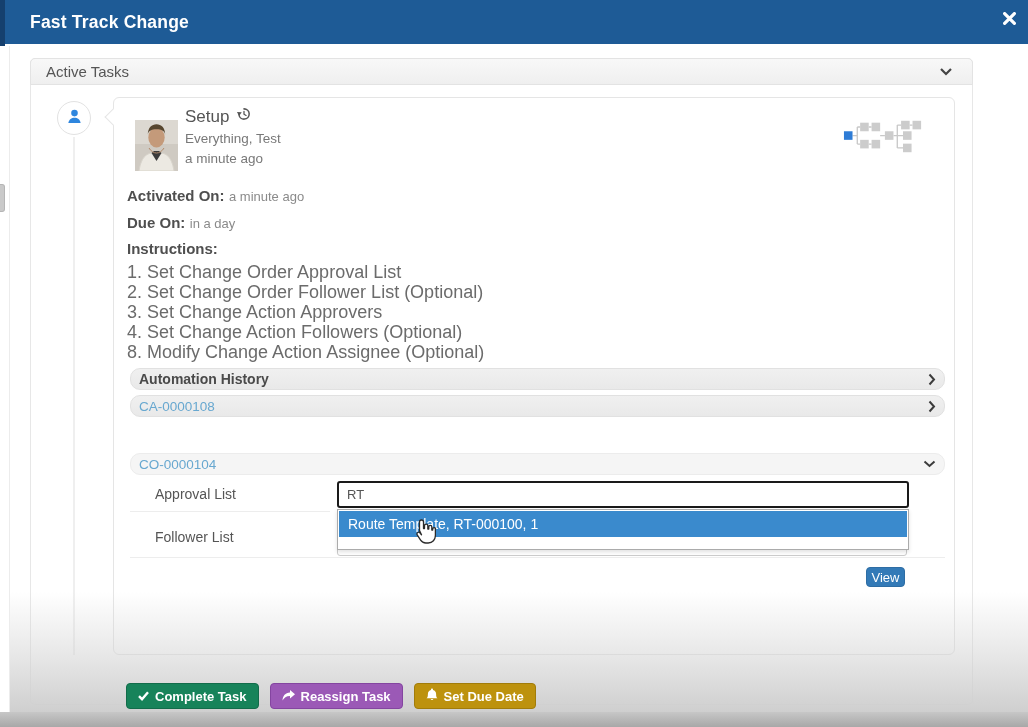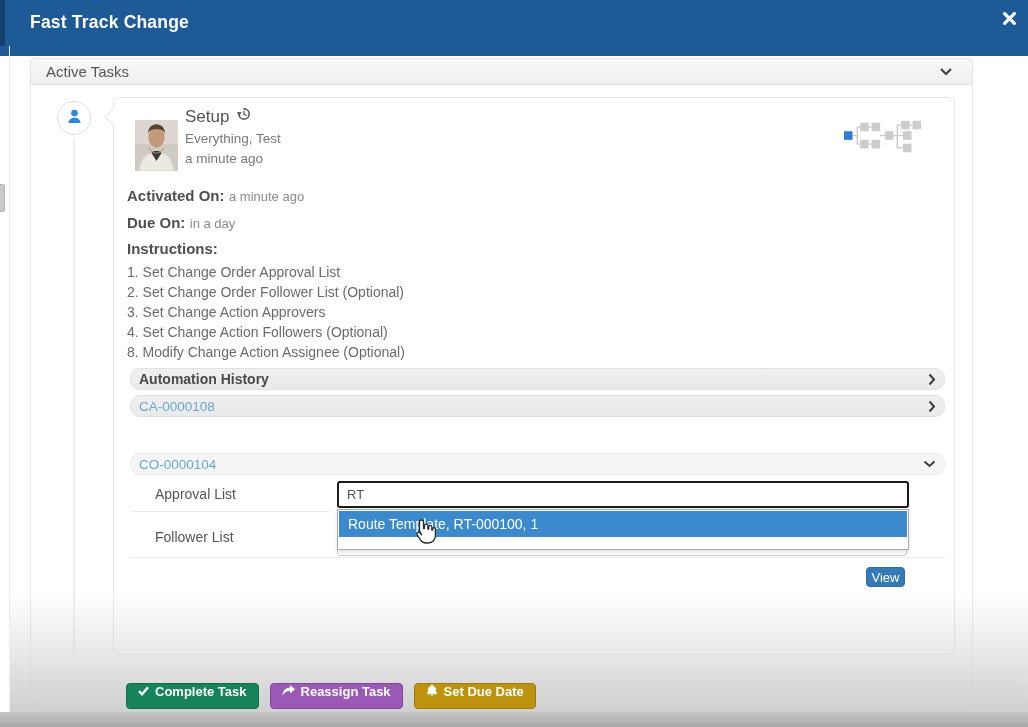--- a/index.html
+++ b/index.html
@@ -1,21 +1,21 @@
 <!DOCTYPE html>
 <html><head>
 <meta charset="utf-8">
 <style>
   * { margin:0; padding:0; box-sizing:border-box; }
   html,body { width:1028px; height:727px; overflow:hidden; }
   body { font-family:"Liberation Sans","DejaVu Sans",sans-serif; background:#fff; }
   #screen { position:relative; width:1028px; height:727px; background:#fff; overflow:hidden; }
 
   
-  .modal-header { position:absolute; left:0; top:0; width:1028px; height:56px; background:#1e5b96;text-align:right; }
+  .modal-header { position:absolute; left:0; top:0; width:1028px; height:44px; background:#1e5b96;text-align:right; }
   .modal-header .edge { position:absolute; left:0; top:0; width:5px; height:46px; background:#15406e; }
   .modal-title { position:absolute; left:30px; top:12px; color:#fff; font-size:17.5px; font-weight:700; letter-spacing:.2px; }
   .close-btn { position:absolute; right:8px; top:9px; width:22px; height:22px; cursor:pointer; display:flex; align-items:center; justify-content:center; }
 
   
   .left-line { position:absolute; left:9px; top:46px; width:1px; height:666px; background:#ececec; }
   .left-tab  { position:absolute; left:0; top:184px; width:5px; height:28px; background:#c9c9c9; border:1px solid #b5b5b5; border-left:none; border-radius:0 3px 3px 0; }
   .bottom-strip { position:absolute; left:0; top:712px; width:1028px; height:15px;
     background:linear-gradient(180deg,#c7c7c7,#a8a8a8); z-index:9; }
 
@@ -42,21 +42,21 @@
   .photo { position:absolute; left:135px; top:120px; width:43px; height:51px; overflow:hidden; z-index:3; }
   .task-title { position:absolute; left:185px; top:106px; font-size:17px; color:#555; z-index:3; display:flex; align-items:center; gap:7px; }
   .task-sub1 { position:absolute; left:185px; top:131px; font-size:13.5px; color:#787878; z-index:3; }
   .task-sub2 { position:absolute; left:185px; top:151px; font-size:13.5px; color:#787878; z-index:3; }
   .wf-icon { position:absolute; left:843px; top:119px; z-index:3; cursor:pointer; }
 
   .meta-row { position:absolute; left:127px; z-index:3; }
   .inline-label { font-weight:700; color:#4f4f4f; font-size:15px; }
   .inline-value { color:#8a8a8a; font-size:13px; }
   .instr-list { position:absolute; left:127px; top:262px; list-style:none; z-index:3; }
-  .instr-list li { font-size:14px; color:#6b6b6b; line-height:20px; }
+  .instr-list li { font-size:18px; color:#6b6b6b; line-height:20px; }
 
   
   .gray-row { position:absolute; left:130px; width:815px; height:22px; border:1px solid #e1e1e1;
     border-radius:10px; background:linear-gradient(#f0f0f0,#e9e9e9); display:flex; align-items:center;
     padding:0 8px; z-index:3; cursor:pointer; }
   .gray-row.expanded { background:#f5f5f5; border-color:#ececec; }
   .gray-row .chev { margin-left:auto; }
   .row-title { font-size:14px; font-weight:600; color:#4a4a4a; }
   .row-link { font-size:13.5px; color:#68a8d0; text-decoration:none; cursor:pointer; }
 
@@ -77,21 +77,21 @@
   .view-btn { position:absolute; left:866px; top:567px; width:39px; height:20px; background:#337ab7;
     border:1px solid #2e6da4; border-radius:4px; color:#fff; font-size:13px; display:flex;
     align-items:center; justify-content:center; cursor:pointer; z-index:4; }
 
   .cursor { position:absolute; left:412px; top:517px; z-index:8; pointer-events:none; }
 
   
   .fade { position:absolute; left:10px; top:592px; width:1018px; height:120px; z-index:5;
     background:linear-gradient(180deg,rgba(255,255,255,0) 0%,rgba(210,210,210,.55) 55%,#cfcfcf 100%); pointer-events:none; }
   .footer { position:absolute; left:126px; top:683px; display:flex; gap:11px; z-index:8; }
-  .fbtn { height:26px; display:inline-flex; align-items:flex-start; gap:6px; padding:0 11px;
+  .fbtn { height:26px; display:inline-flex; align-items:center; gap:6px; padding:0 11px;
     border-radius:4px; color:#fff; font-size:13px; font-weight:700; cursor:pointer; border:1px solid transparent; }
   .fbtn.green  { background:#17835a; border-color:#126c4a; }
   .fbtn.purple { background:#9b59b6; border-color:#8445a0; }
   .fbtn.gold   { background:#bd920e; border-color:#a17c0a; }
 
   .chev svg, .chev { display:block; }
 </style>
 </head>
 <body>
 

